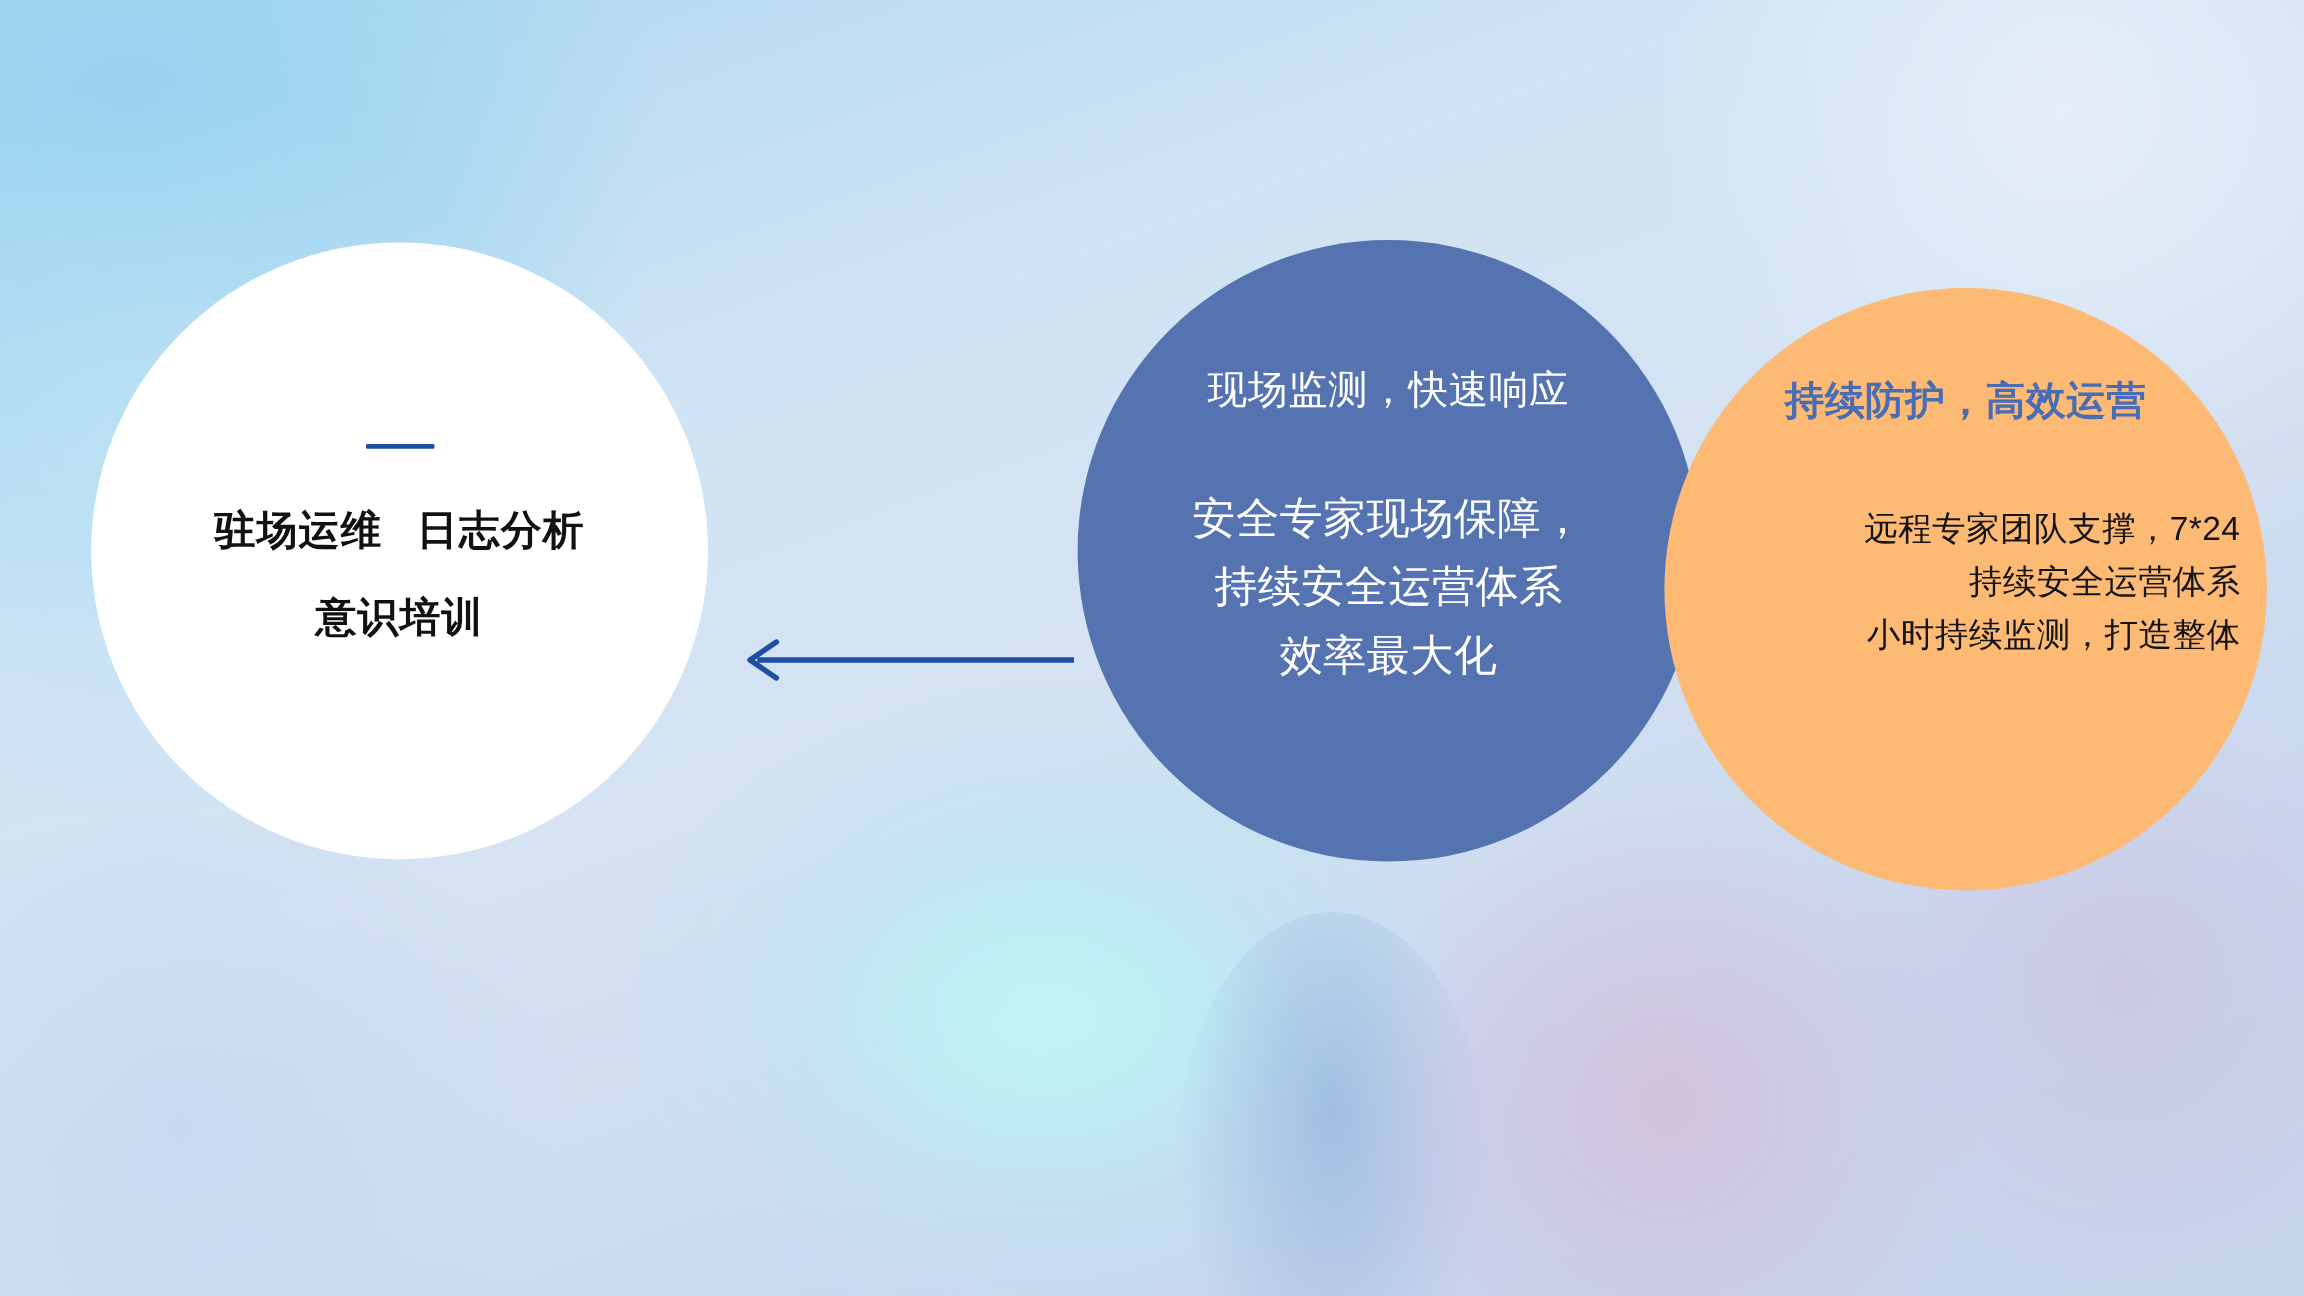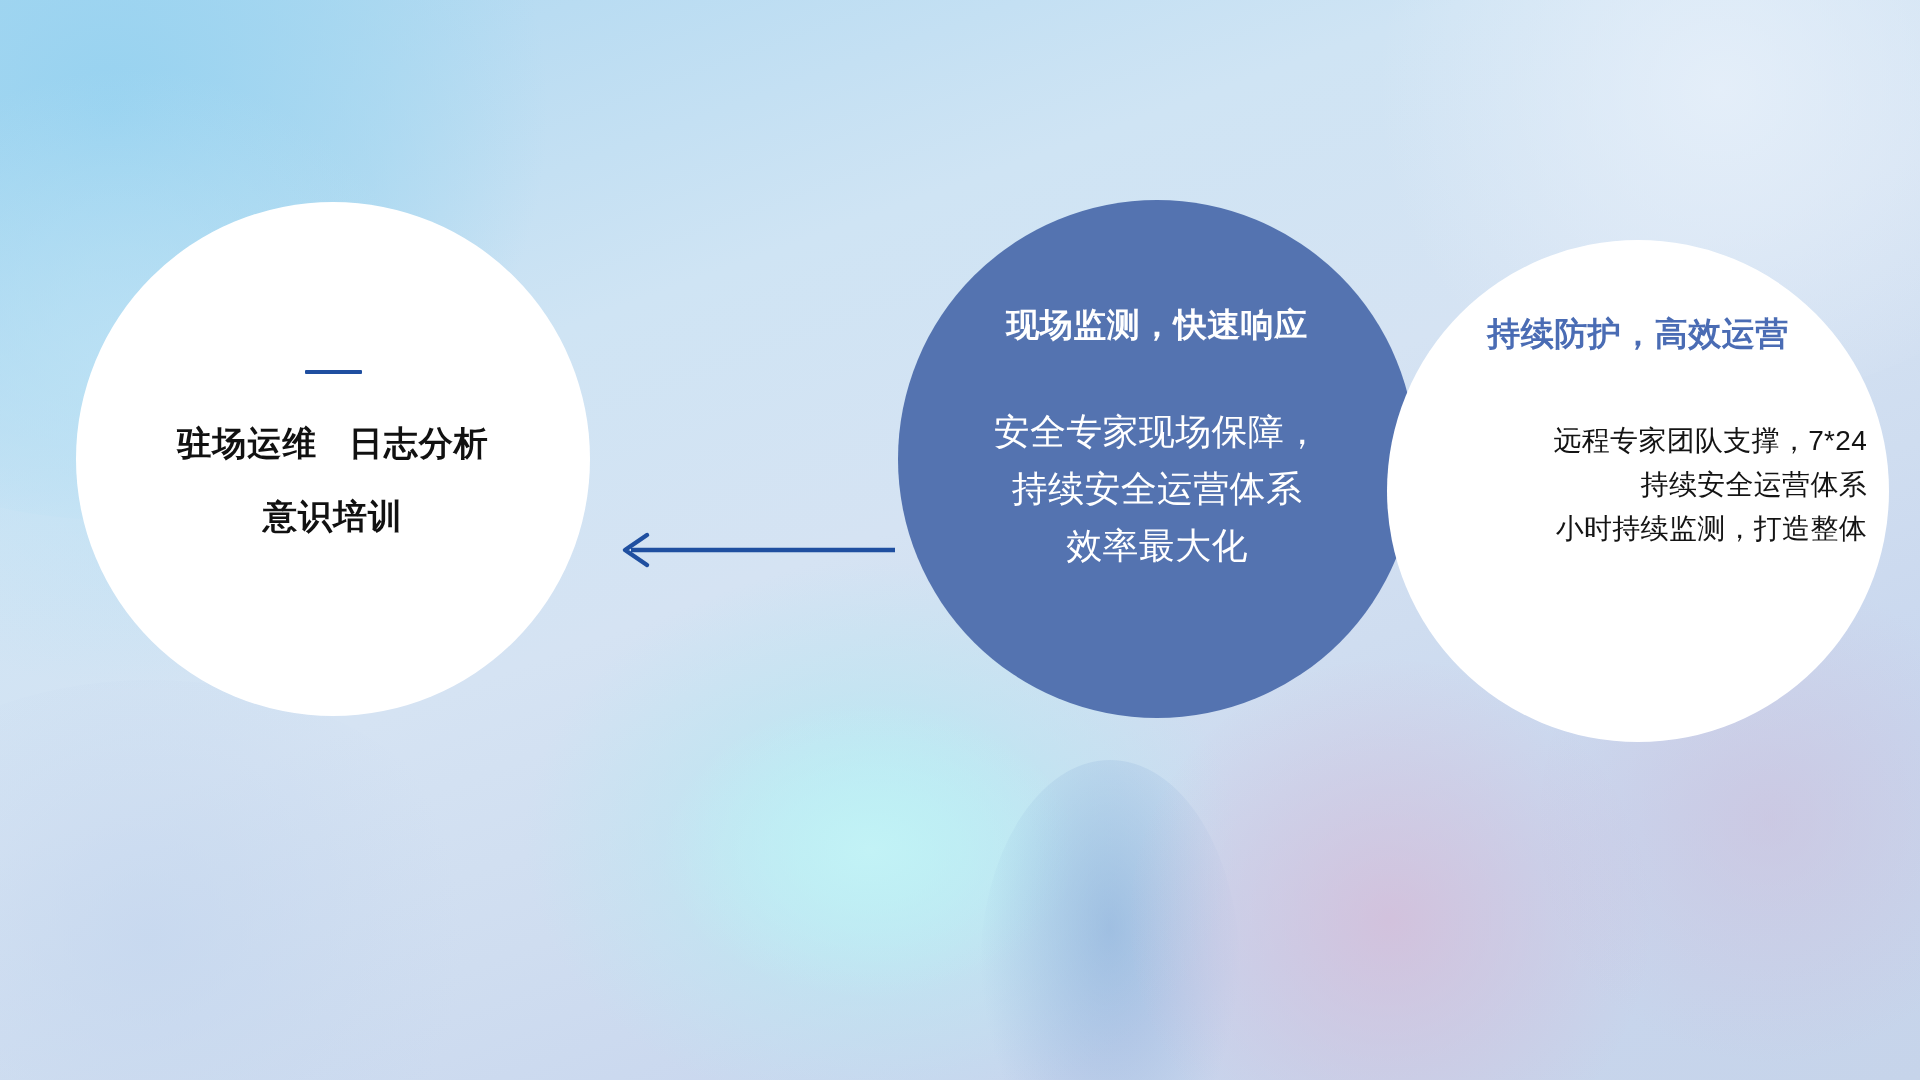--- a/index.html
+++ b/index.html
@@ -108,21 +108,21 @@
     height: 518px;
     background: #5473b0;
     z-index: 5;
   }
 
   #circle-right {
     left: 1387px;
     top: 240px;
     width: 502px;
     height: 502px;
-    background: #ffffff;
+    background: #fdba74;
     z-index: 6;
     text-decoration: underline;
   }
 
   
   .left-inner {
     position: absolute;
     left: 0;
     right: 0;
     top: 168px;
@@ -136,34 +136,35 @@
     border-radius: 1px;
   }
   .left-line {
     font-size: 34px;
     font-weight: bold;
     color: #111111;
     letter-spacing: 1px;
     line-height: 1.0;
     margin-bottom: 39px;
     white-space: pre;
+    font-family: Liberation Serif, serif;
   }
   .left-line:last-child { margin-bottom: 0; }
 
   
   .center-inner {
     position: absolute;
     left: 50px;
     width: 418px;
     top: 106px;
     text-align: center;
   }
   .center-title {
     font-size: 33px;
-    font-weight: bold;
+    font-weight: normal;
     color: #ffffff;
     letter-spacing: 0.5px;
     line-height: 1.15;
     white-space: nowrap;
   }
   .center-body {
     margin-top: 60px;
     font-size: 36px;
     color: #ffffff;
     line-height: 1.58;

